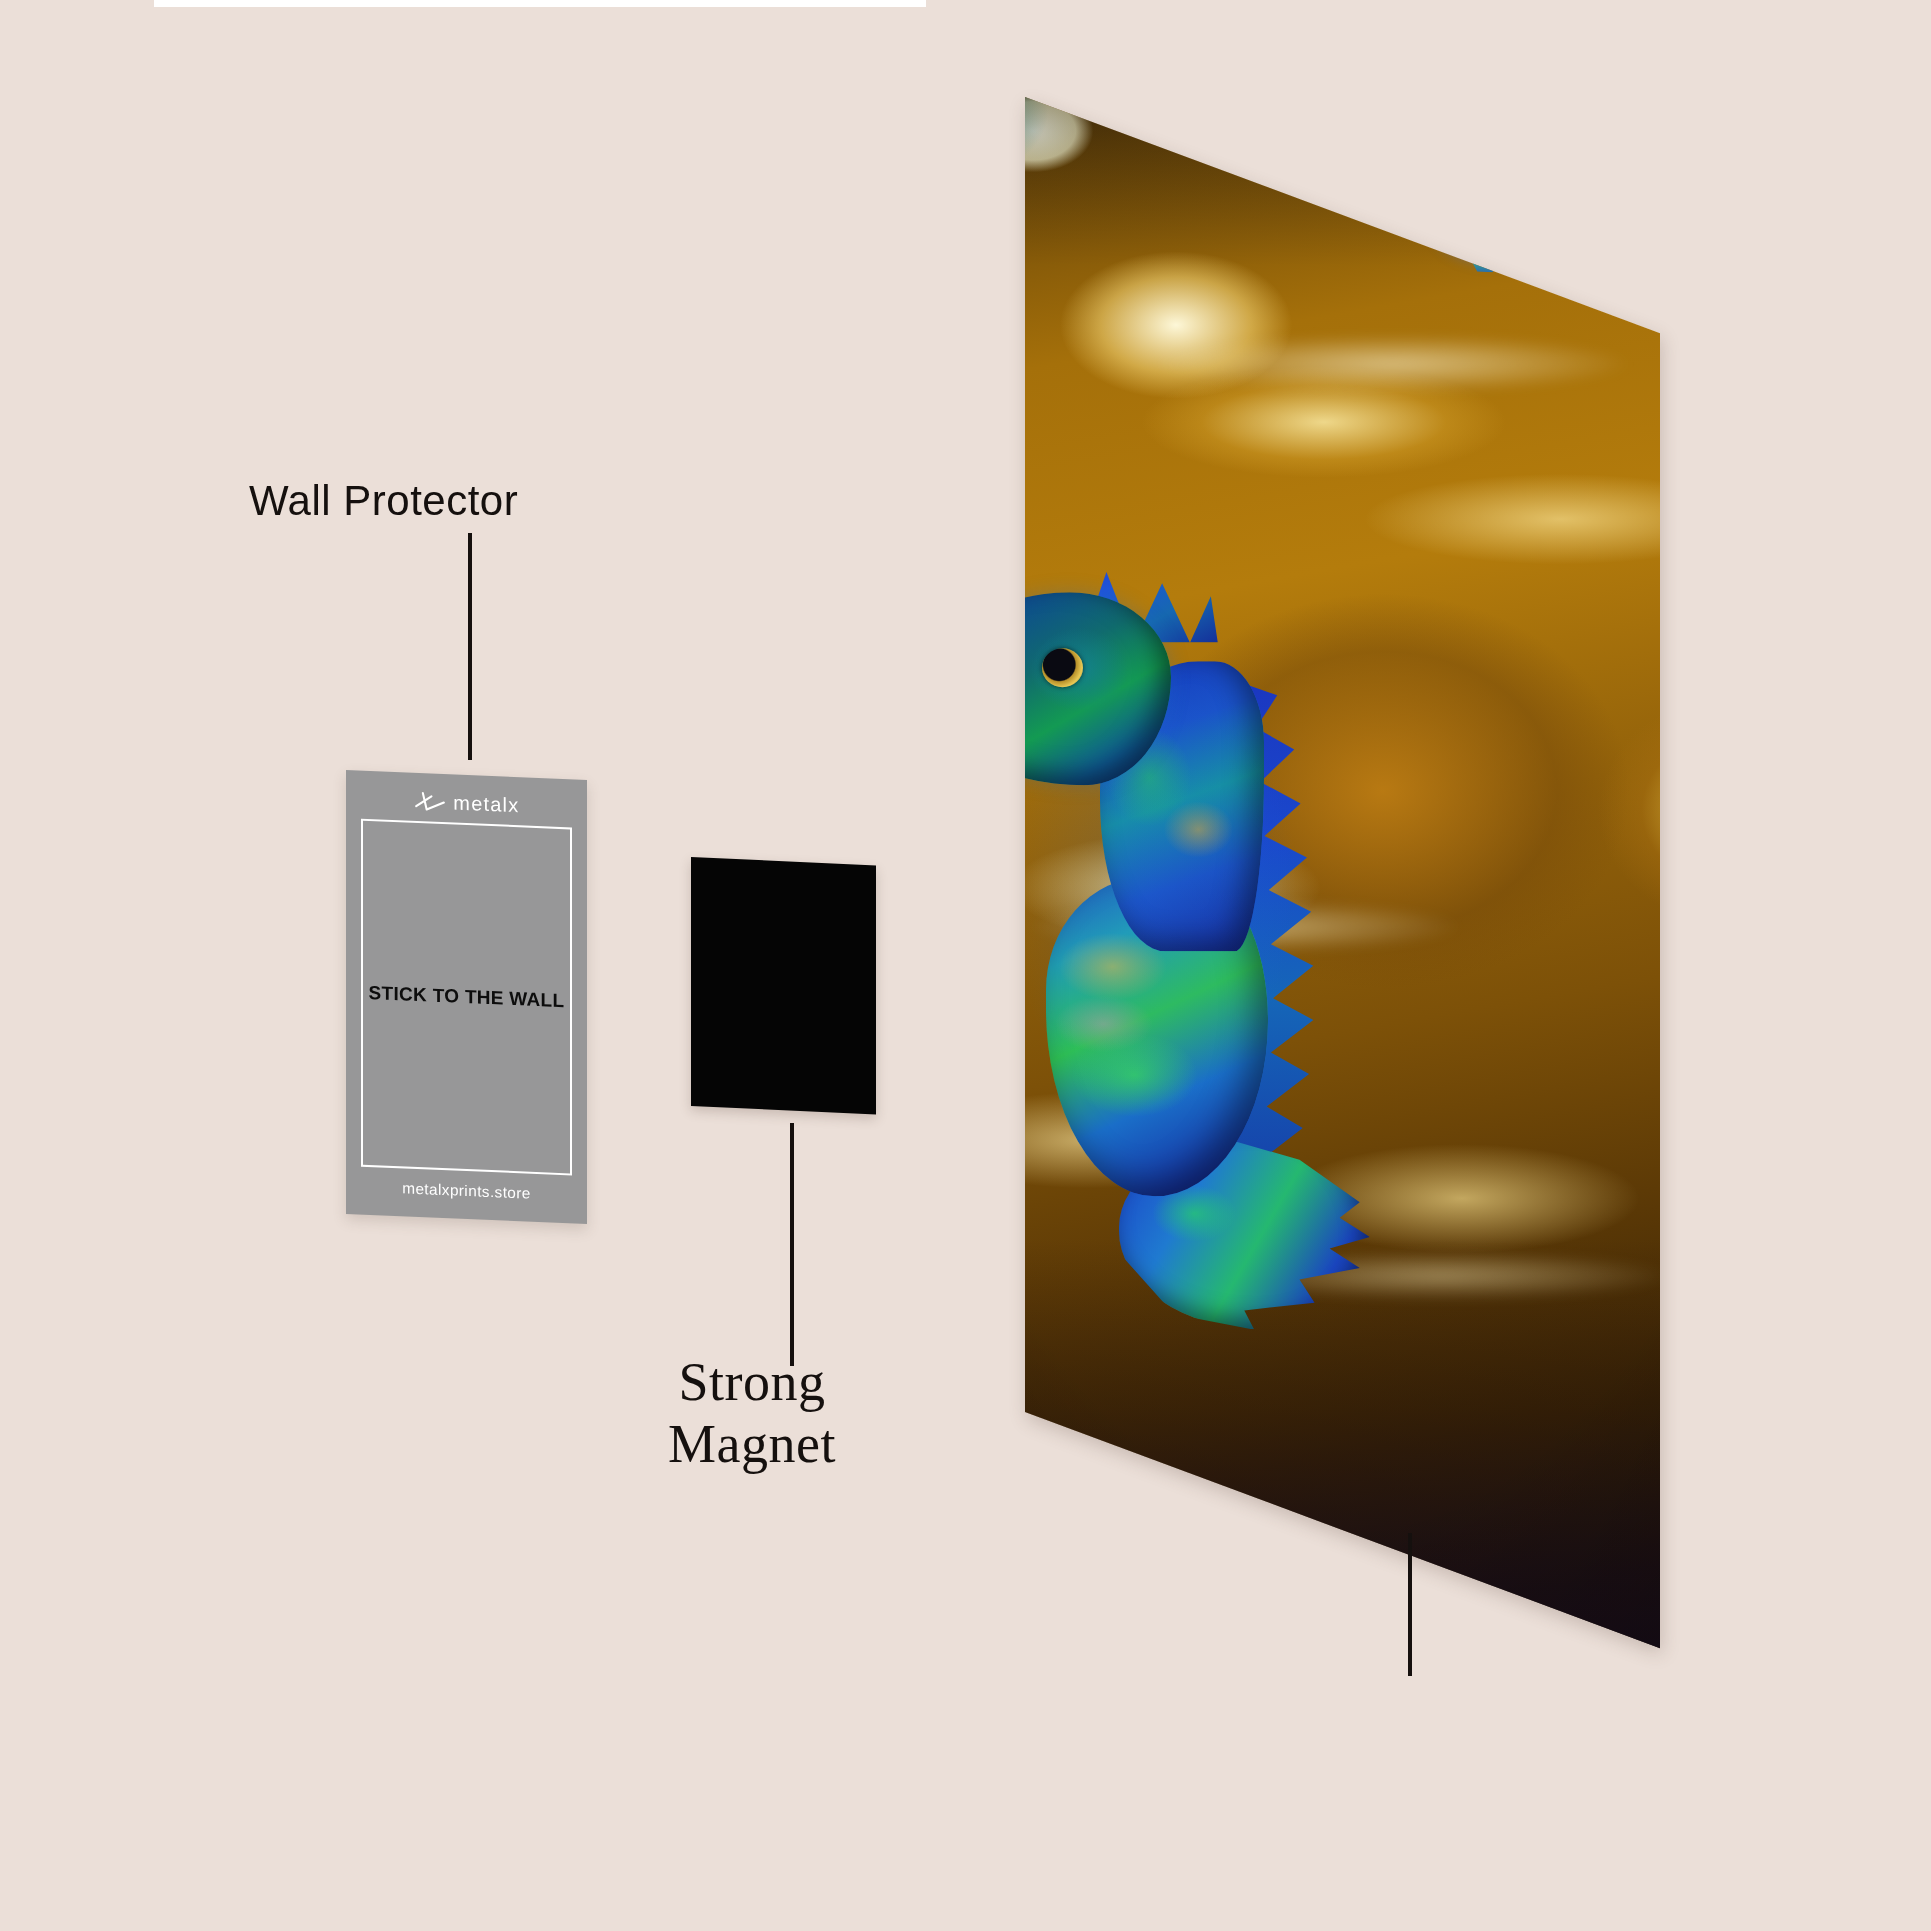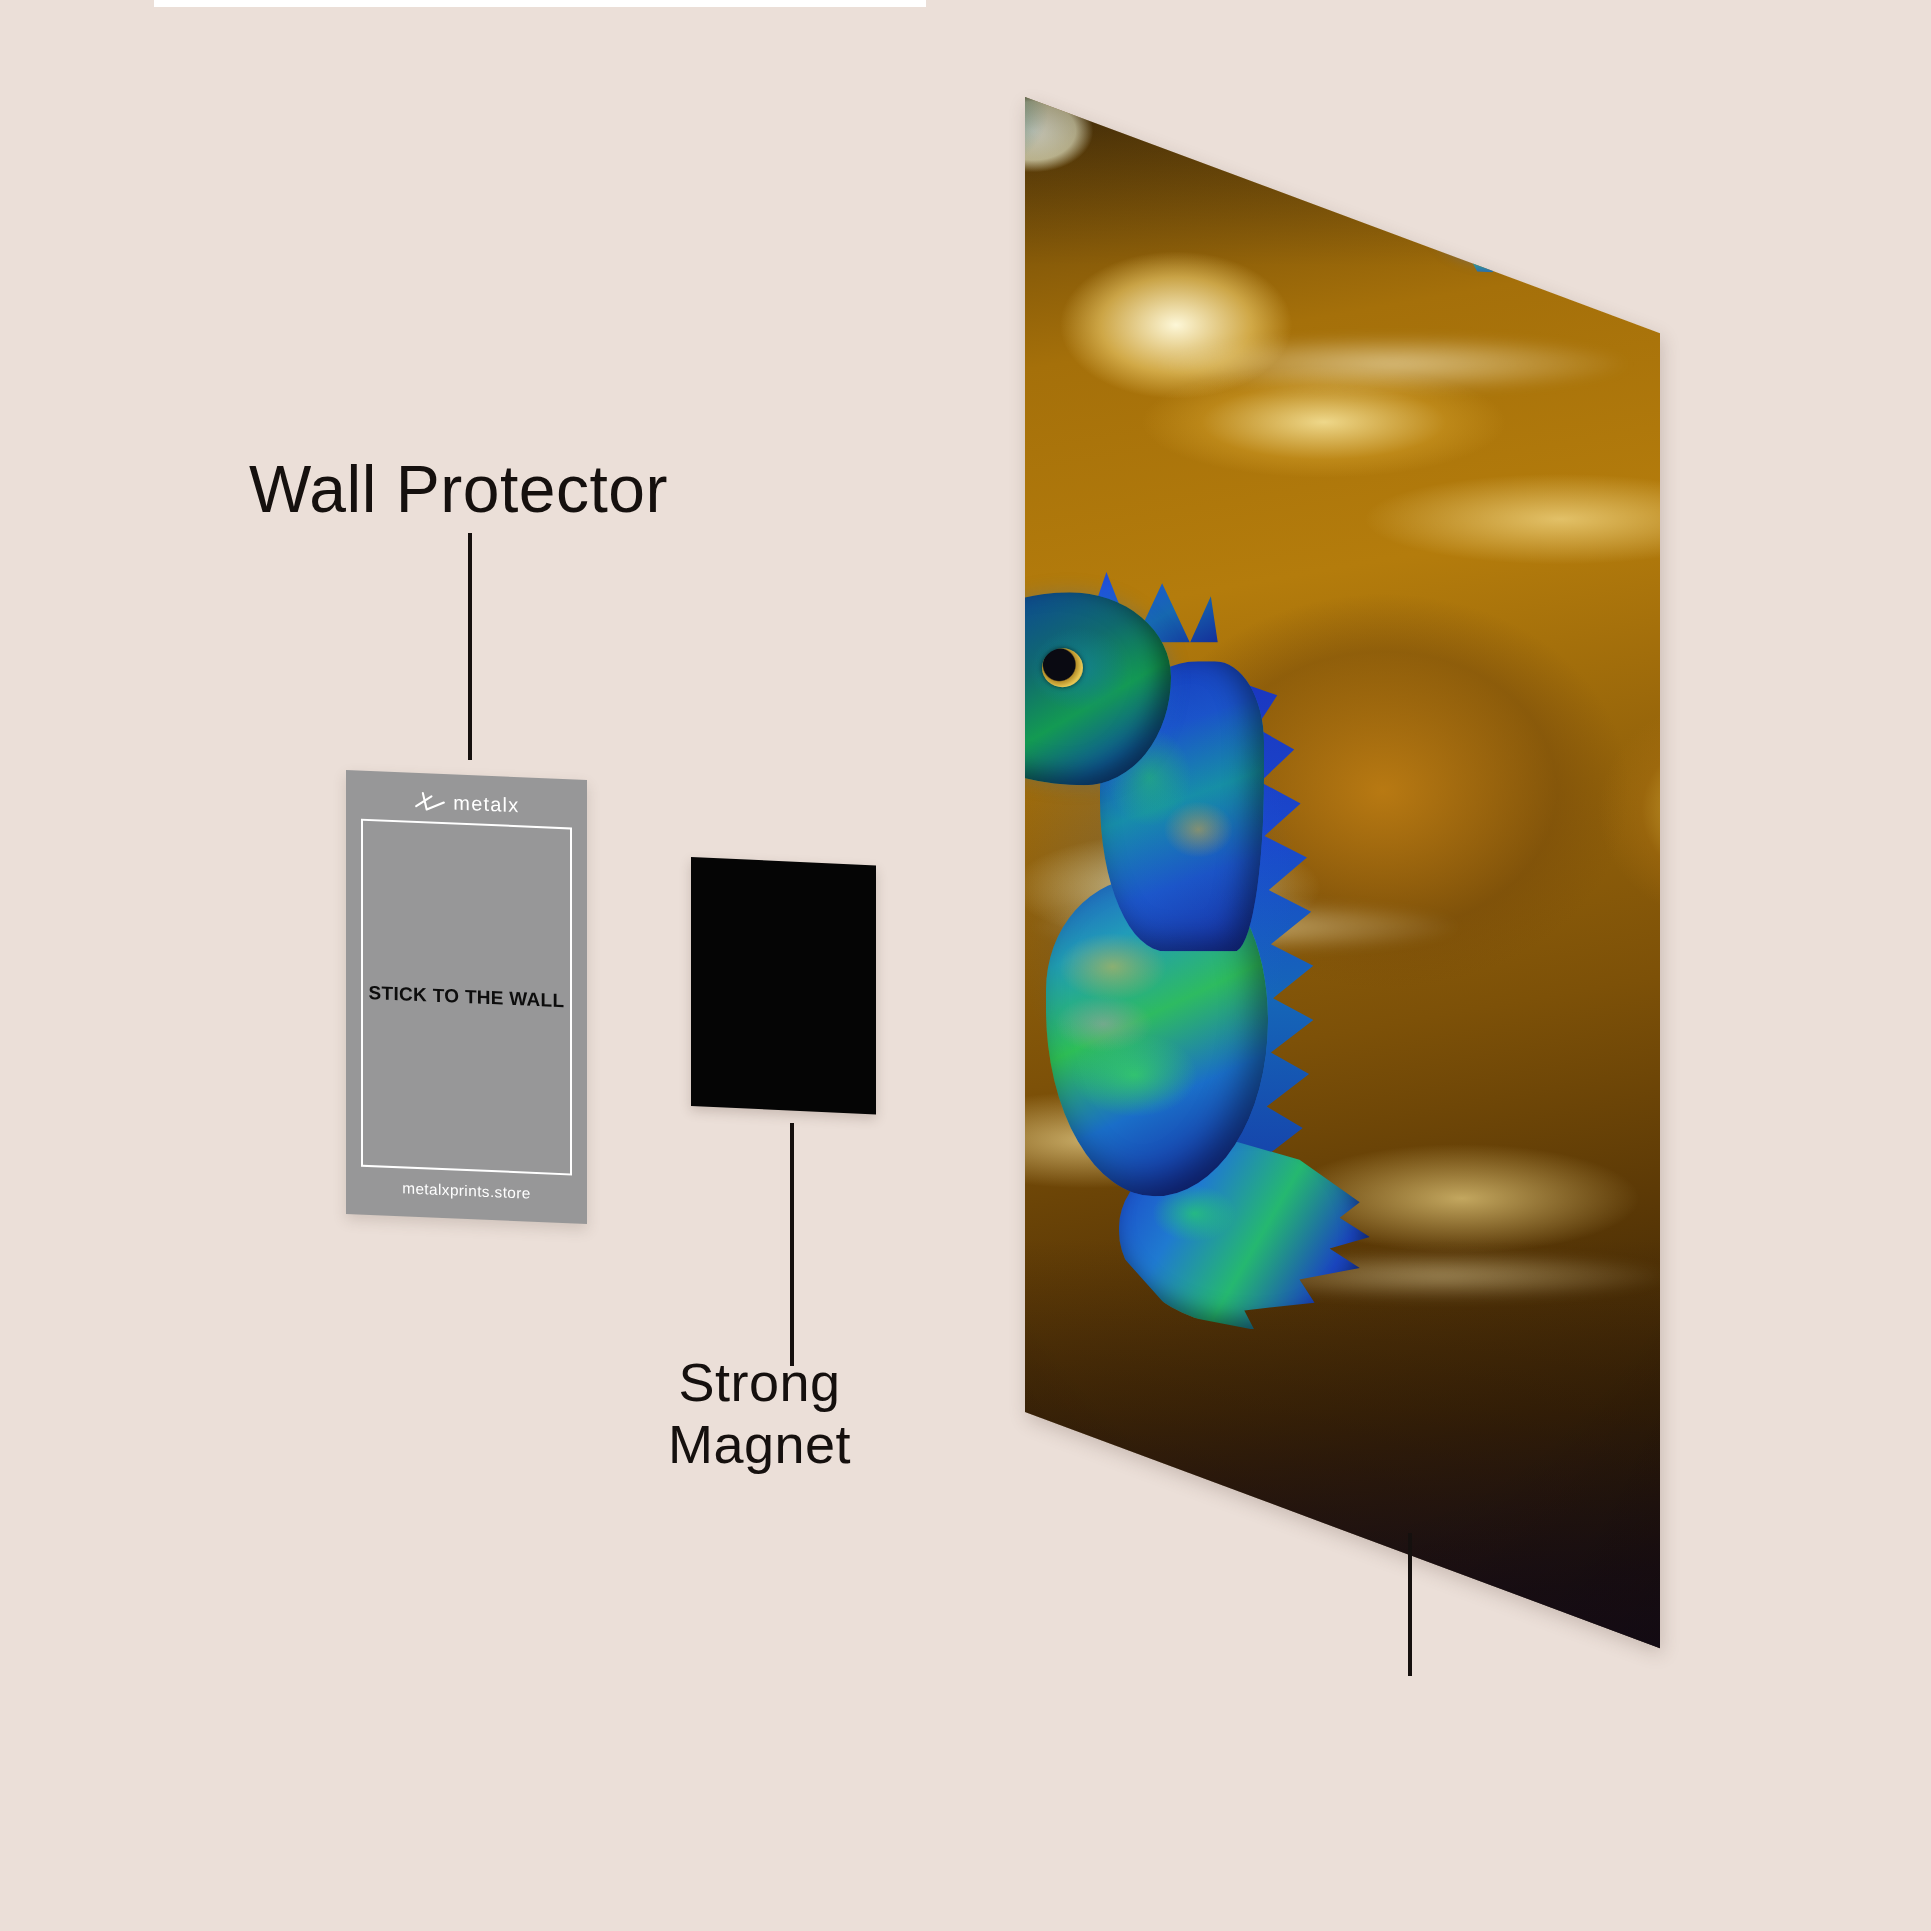--- a/index.html
+++ b/index.html
@@ -294,26 +294,26 @@
 
       <div class="protector-inner-border"></div>
 
       <div class="protector-headline">STICK TO THE WALL</div>
 
       <div class="protector-url">metalxprints.store</div>
     </div>
   </div>
 
   <div class="leader-line" style="left:468px; top:533px; height:227px;"></div>
-  <div class="callout-label" style="left:249px; top:452px; font-size:66px;">Wall Protector</div>
+  <div class="callout-label" style="left:249px; top:477px; font-size:42px;">Wall Protector</div>
 
   <div class="magnet"></div>
 
   <div class="leader-line" style="left:790px; top:1123px; height:243px;"></div>
-  <div class="callout-label" style="left:668px; top:1352px; font-size:54px; text-align:center;">Strong
+  <div class="callout-label" style="left:668px; top:1352px; font-size:54px; text-align:center;font-family:Liberation Serif, serif;">Strong
 Magnet</div>
 
   <div class="poster-wrap">
     <div class="poster-art">
 
       <div class="art-bg"></div>
       <div class="art-swirl"></div>
       <div class="art-dark-top"></div>
       <div class="art-dark-bottom"></div>
 

